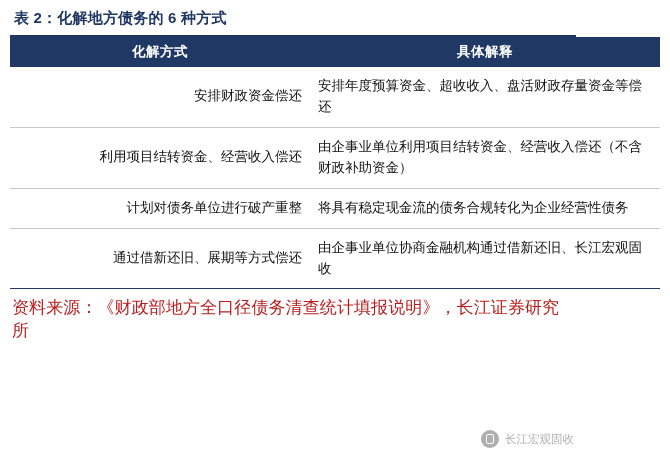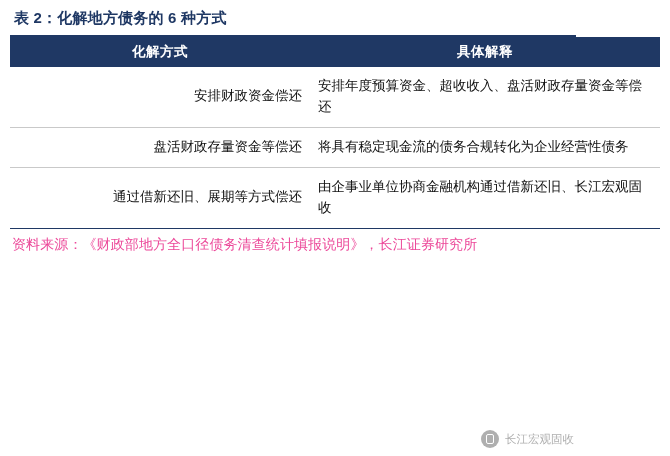--- a/index.html
+++ b/index.html
@@ -65,22 +65,22 @@
   }
   td.col-method {
     text-align: right;
   }
   td.col-explain {
     text-align: left;
     margin-top: 41px;
   }
   .source-row {
     margin-top: 7px;
-    font-size: 14px;
-    color: #ec4899;
+    font-size: 17px;
+    color: #b91c1c;
     padding-left: 2px;
     letter-spacing: 0.1px;
   }
   .watermark {
     position: absolute;
     right: 12px;
     bottom: 8px;
     display: flex;
     align-items: center;
     gap: 6px;
@@ -129,21 +129,25 @@
         <th>化解方式</th>
         <th>具体解释</th>
       </tr>
     </thead>
     <tbody>
       <tr>
         <td class="col-method">安排财政资金偿还</td>
         <td class="col-explain">安排年度预算资金、超收收入、盘活财政存量资金等偿还</td>
       </tr>
       <tr>
-        <td class="col-method">盘活财政存量资金等偿还</td>
+        <td class="col-method">利用项目结转资金、经营收入偿还</td>
+        <td class="col-explain">由企事业单位利用项目结转资金、经营收入偿还（不含财政补助资金）</td>
+      </tr>
+      <tr>
+        <td class="col-method">计划对债务单位进行破产重整</td>
         <td class="col-explain">将具有稳定现金流的债务合规转化为企业经营性债务</td>
       </tr>
       <tr>
         <td class="col-method">通过借新还旧、展期等方式偿还</td>
         <td class="col-explain">由企事业单位协商金融机构通过借新还旧、长江宏观固收</td>
       </tr>
     </tbody>
   </table>
 
   <div class="source-row">资料来源：《财政部地方全口径债务清查统计填报说明》，长江证券研究所</div>

